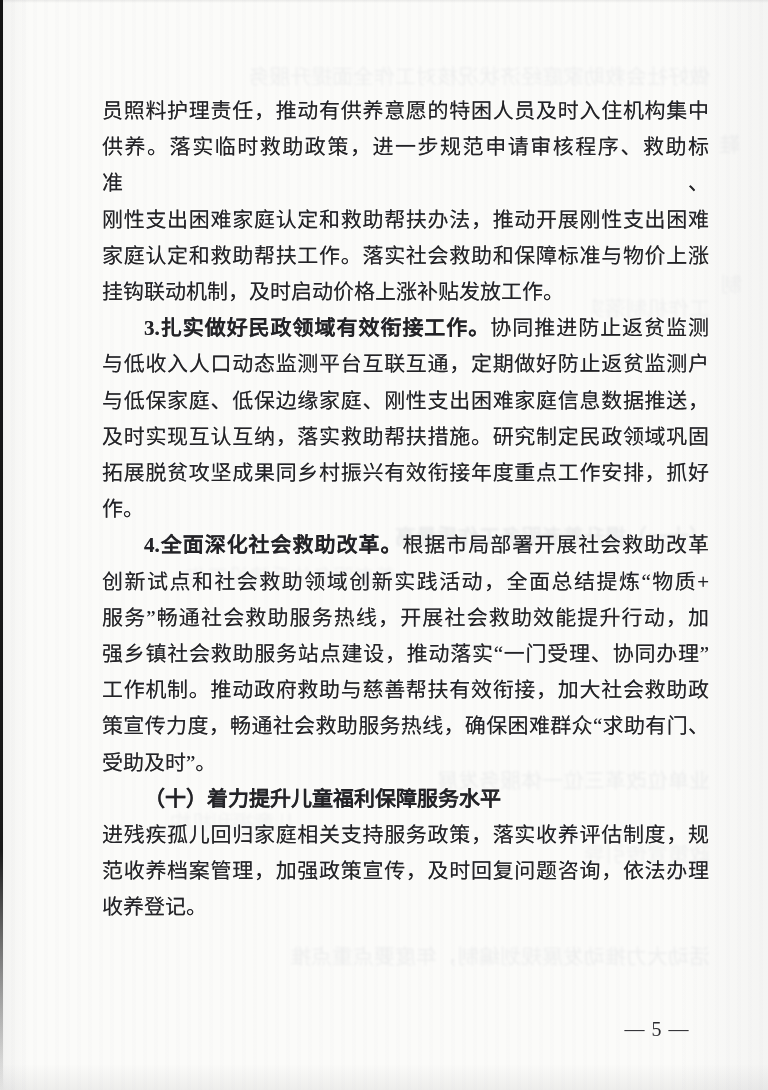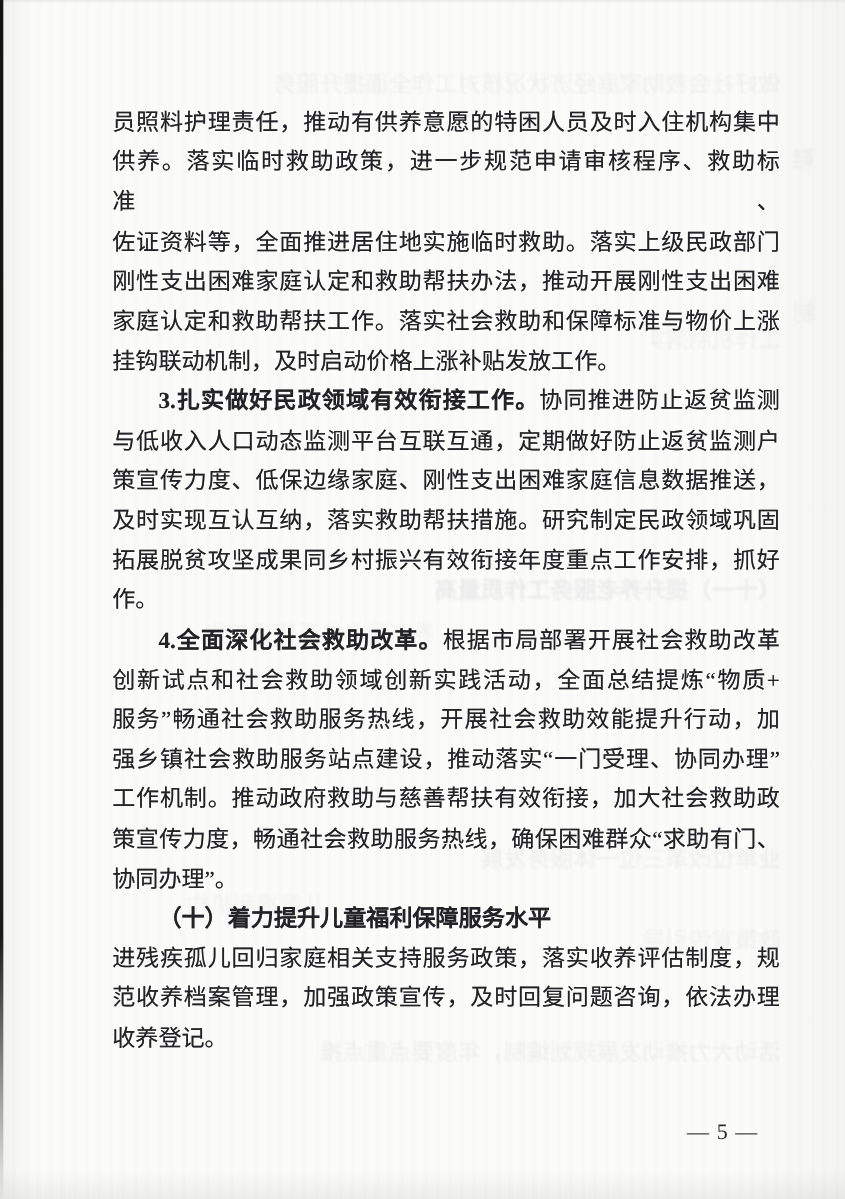--- a/index.html
+++ b/index.html
@@ -79,36 +79,35 @@
       <div class="ghost b" style="top: 520px; left: 332px; width: 378px; opacity: 0.085;">（十一）提升养老服务工作质量高</div>
       <div class="ghost" style="top: 560px; left: 96px; width: 300px; opacity: 0.05;">养老服务体系建设工作</div>
       <div class="ghost" style="top: 764px; left: 300px; width: 410px; opacity: 0.075;">业单位改革三位一体服务发展</div>
       <div class="ghost" style="top: 806px; left: 96px; width: 200px; opacity: 0.05;">儿童福利机构</div>
       <div class="ghost" style="top: 838px; left: 520px; width: 190px; opacity: 0.06;">政策宣传引导</div>
       <div class="ghost" style="top: 940px; left: 290px; width: 420px; opacity: 0.075;">活动大力推动发展规划编制，年度要点重点推进</div>
     </div>
   <div class="text-block">
       <div class="line j"><span>员照料护理责任，推动有供养意愿的特困人员及时入住机构集中</span></div>
       <div class="line j"><span>供养。落实临时救助政策，进一步规范申请审核程序、救助标准、</span></div>
-      <div class="line j"><span>佐证资料等，全面推进居住地实施临时救助。落实上级民政部门</span></div>
       <div class="line j"><span>刚性支出困难家庭认定和救助帮扶办法，推动开展刚性支出困难</span></div>
       <div class="line j"><span>家庭认定和救助帮扶工作。落实社会救助和保障标准与物价上涨</span></div>
       <div class="line"><span>挂钩联动机制，及时启动价格上涨补贴发放工作。</span></div>
       <div class="line j ind"><span class="b">3.扎实做好民政领域有效衔接工作。</span><span>协同推进防止返贫监测</span></div>
       <div class="line j"><span>与低收入人口动态监测平台互联互通，定期做好防止返贫监测户</span></div>
-      <div class="line j"><span>策宣传力度、低保边缘家庭、刚性支出困难家庭信息数据推送，</span></div>
+      <div class="line j"><span>与低保家庭、低保边缘家庭、刚性支出困难家庭信息数据推送，</span></div>
       <div class="line j"><span>及时实现互认互纳，落实救助帮扶措施。研究制定民政领域巩固</span></div>
       <div class="line j"><span>拓展脱贫攻坚成果同乡村振兴有效衔接年度重点工作安排，抓好</span></div>
       <div class="line"><span>作。</span></div>
       <div class="line j ind"><span class="b">4.全面深化社会救助改革。</span><span>根据市局部署开展社会救助改革</span></div>
       <div class="line j"><span>创新试点和社会救助领域创新实践活动，全面总结提炼“物质+</span></div>
       <div class="line j"><span>服务”畅通社会救助服务热线，开展社会救助效能提升行动，加</span></div>
       <div class="line j"><span>强乡镇社会救助服务站点建设，推动落实“一门受理、协同办理”</span></div>
       <div class="line j"><span>工作机制。推动政府救助与慈善帮扶有效衔接，加大社会救助政</span></div>
       <div class="line j"><span>策宣传力度，畅通社会救助服务热线，确保困难群众“求助有门、</span></div>
-      <div class="line"><span>协同办理”。</span></div>
+      <div class="line"><span>受助及时”。</span></div>
       <div class="line ind"><span class="b">（十）着力提升儿童福利保障服务水平</span></div>
       <div class="line j"><span>进残疾孤儿回归家庭相关支持服务政策，落实收养评估制度，规</span></div>
       <div class="line j"><span>范收养档案管理，加强政策宣传，及时回复问题咨询，依法办理</span></div>
       <div class="line"><span>收养登记。</span></div>
     </div>
   <div class="page-number">— 5 —</div>
 </div>
 
 </body></html>

